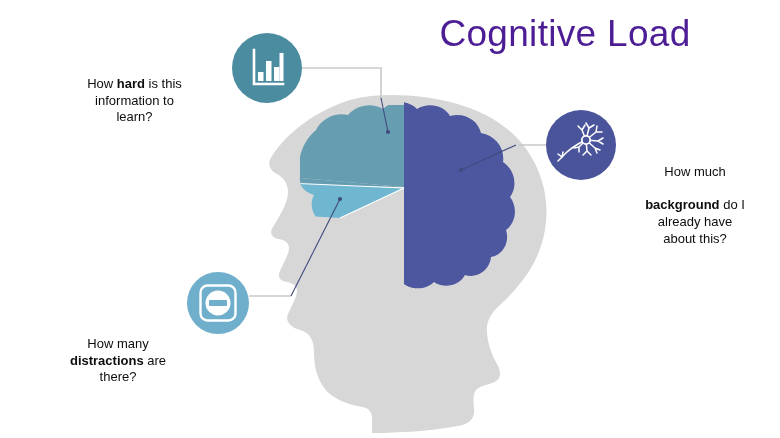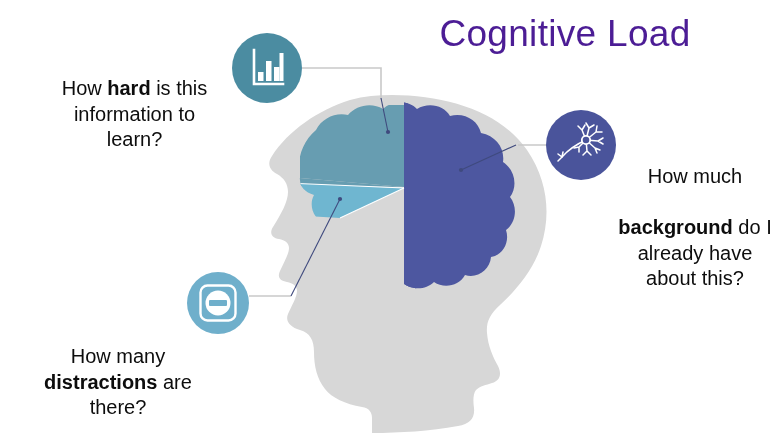--- a/index.html
+++ b/index.html
@@ -10,27 +10,27 @@
 
   
   .title{
     position:absolute; left:400px; top:14px; width:330px;
     text-align:center;
     font-size:37px; font-weight:400; letter-spacing:.3px;
     color:#4c1d95; line-height:1.1; white-space:nowrap;
   }
 
   
-  .callout{ position:absolute; text-align:center; font-size:20px;
+  .callout{ position:absolute; text-align:center; font-size:13px;
             line-height:1.28; color:#0d0d0d; }
   .callout b{font-weight:700;}
 
   #callout-hard{ left:42px; top:76px; width:185px; }
   #callout-background{ left:612px; top:164px; width:166px; }
-  #callout-distractions{ left:18px; top:344px; width:200px; }
+  #callout-distractions{ left:18px; top:336px; width:200px; }
 
   
   #art{position:absolute;left:0;top:0;width:780px;height:438px;}
 
   
   .icon-circle{position:absolute;border-radius:50%;}
   #icon-chart{ left:232px; top:33px; width:70px; height:70px; background:#4b8ca1;}
   #icon-neuron{ left:546px; top:110px; width:70px; height:70px; background:#4a549b;}
   #icon-minus{ left:187px; top:272px; width:62px; height:62px; background:#6fafcb;}
   .icon-circle svg{display:block;width:100%;height:100%;}

